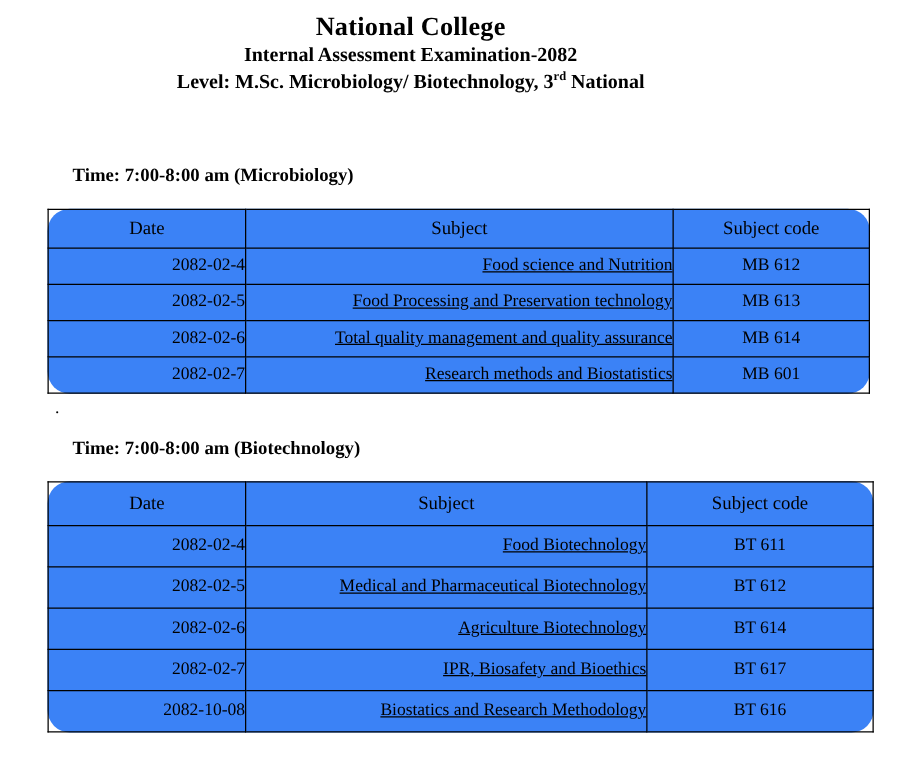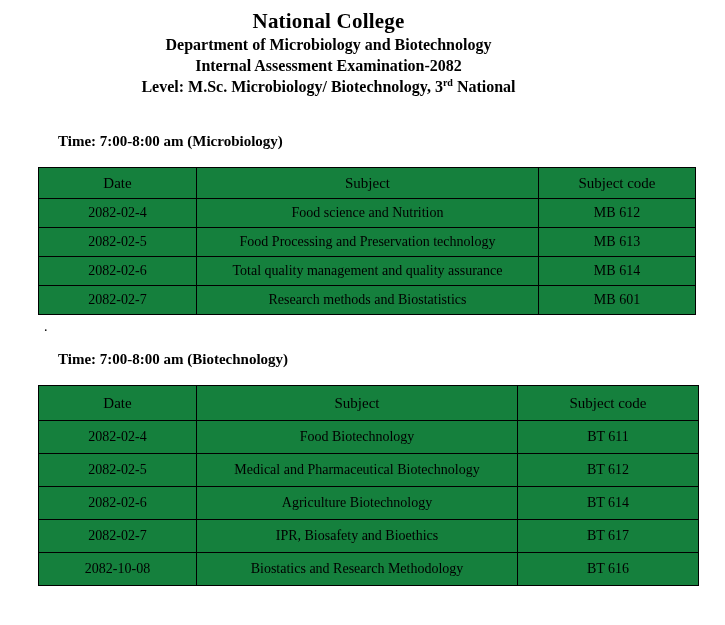--- a/index.html
+++ b/index.html
@@ -69,21 +69,22 @@
     font-size: 14px;
     line-height: 14px;
     color: #000;
   }
 
   
   table.sched {
     position: absolute;
     border-collapse: collapse;
     table-layout: fixed;
-    background: #15803d;
+    background: #3b82f6;
+    border-radius: 18px;
   }
   table.sched td, table.sched th {
     border: 1px solid #000000;
     padding: 0;
     font-weight: normal;
   }
 
   #table-micro {
     top: 167px;
     left: 38px;
@@ -107,45 +108,45 @@
 
   .hdr-cell {
     text-align: center;
     font-size: 15px;
     font-weight: bold;
   }
   #table-micro .hdr-cell { height: 30px; }
   #table-biotech .hdr-cell { height: 34px; }
 
   .cell-date {
-    text-align: center;
+    text-align: right;
     font-size: 14px;
   }
   .cell-subject {
-    text-align: center;
+    text-align: right;
     font-size: 14px;
     padding-left: 10px;
+    text-decoration: underline;
   }
   .cell-code {
     text-align: center;
     font-size: 14px;
     margin-top: 35px;
   }
 
   #table-micro tbody tr { height: 29px; }
   #table-biotech tbody tr { height: 33px; }
 </style>
 </head>
 <body>
 
 <div class="page">
 
   <div class="header">
     <div class="title-main">National College</div>
-    <div class="title-sub">Department of Microbiology and Biotechnology</div>
     <div class="title-sub">Internal Assessment Examination-2082</div>
     <div class="title-sub">
       <span>Level: M.Sc. Microbiology/ Biotechnology, 3</span><sup>rd</sup><span> National</span>
     </div>
   </div>
 
   <div class="time-label time-label-1">Time: 7:00-8:00 am (Microbiology)</div>
 
   <table class="sched" id="table-micro">
     <thead>

